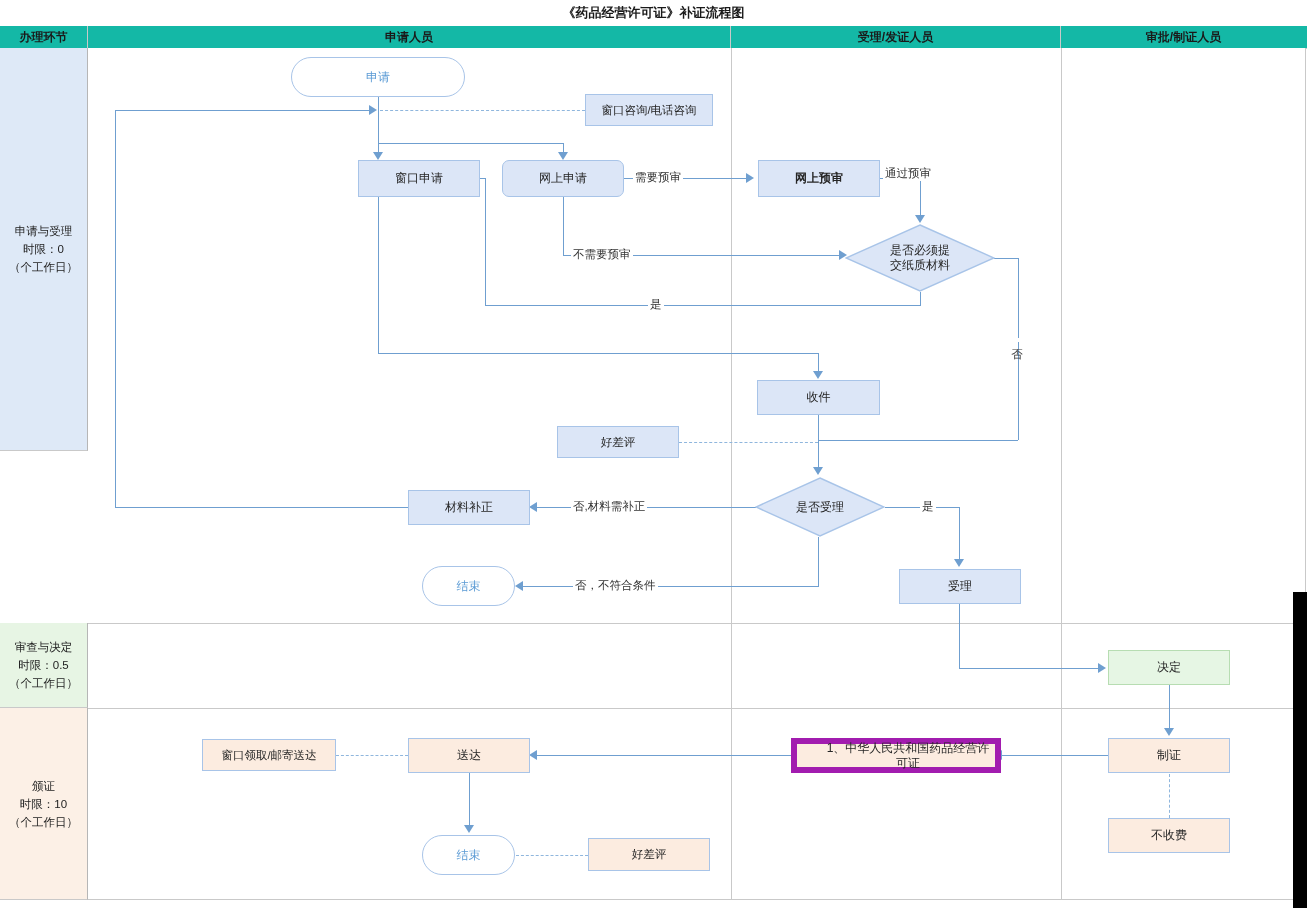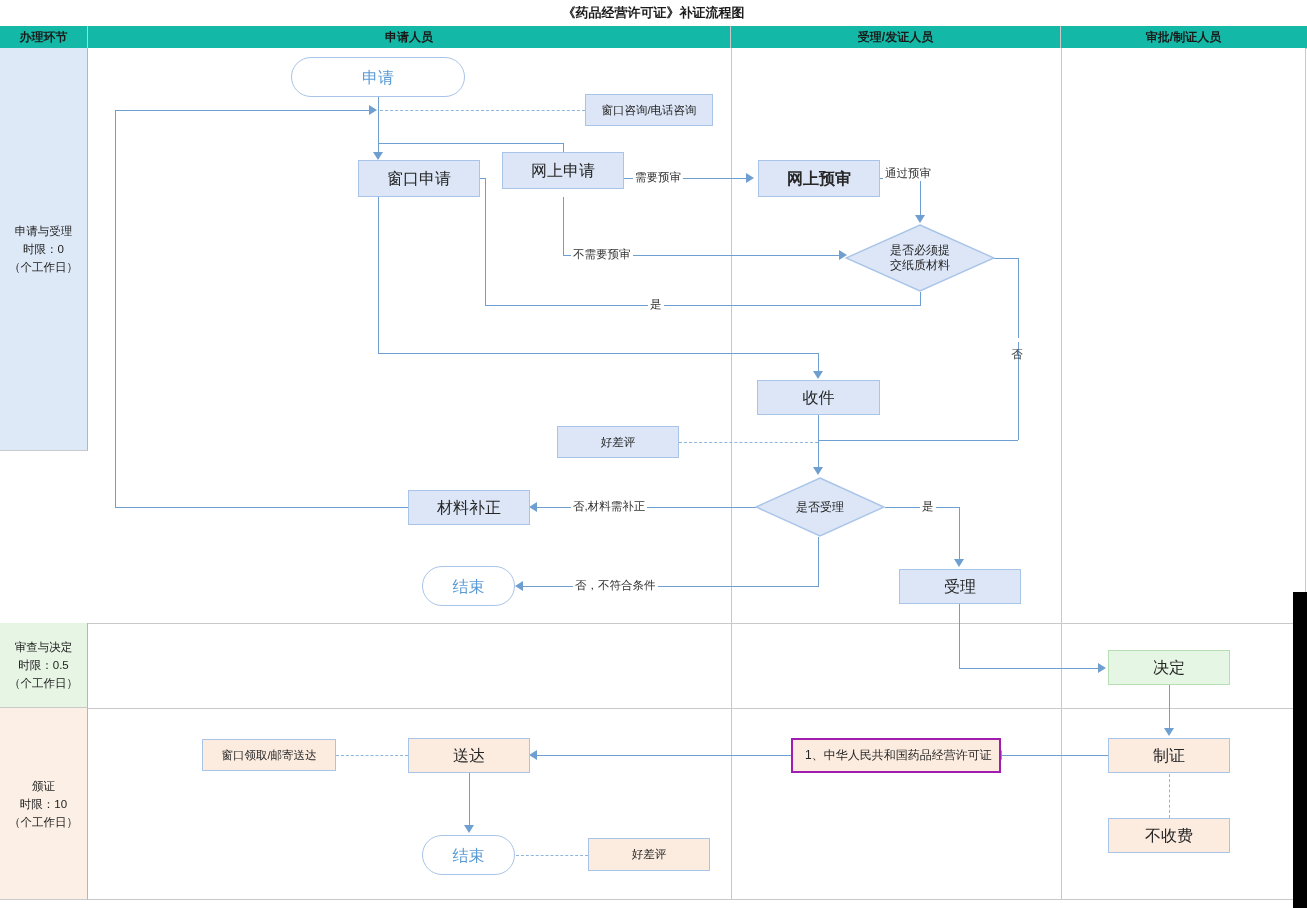--- a/index.html
+++ b/index.html
@@ -74,21 +74,21 @@
   .row-divider {
     position: absolute; left: 0; width: 1218px; height: 1px;
     background: #c9c9c9;
   }
   
   .node {
     position: absolute;
     box-sizing: border-box;
     display: flex; align-items: center; justify-content: center;
     text-align: center;
-    font-size: 16px;
+    font-size: 12px;
     line-height: 15px;
     z-index: 5;
   }
   .node.rect-blue {
     background: #dce6f7;
     border: 1px solid #a8c4e8;
     color: #262626;
   }
   .node.rect-green {
     background: #e6f6e4;
@@ -113,25 +113,25 @@
     font-size: 11.5px;
   }
   .node.note-peach {
     background: #fcece0;
     border: 1px solid #a8c4e8;
     color: #262626;
     font-size: 11.5px;
   }
   .node.doc-peach {
     background: #fcece0;
-    border: 2px solid #a21caf;
+    border: 6px solid #a21caf;
     color: #262626;
     font-size: 12px;
     justify-content: flex-start;
-    padding-left: 12px;
+    padding-left: 24px;
   }
   
   .diamond {
     position: absolute;
     z-index: 5;
   }
   .diamond .dshape {
     position: absolute; left: 0; top: 0;
     width: 100%; height: 100%;
   }
@@ -205,21 +205,21 @@
     <div class="row-divider" style="top:575px;"></div>
     <div class="row-divider" style="top:660px;"></div>
     <div class="row-divider" style="top:851px;"></div>
 
     <div class="node terminator" style="left:203px; top:9px; width:174px; height:40px;">申请</div>
 
     <div class="node note-blue" style="left:497px; top:46px; width:128px; height:32px;">窗口咨询/电话咨询</div>
 
     <div class="node rect-blue" style="left:230px; top:112px; width:122px; height:37px;margin-left:40px;">窗口申请</div>
 
-    <div class="node rect-blue" style="left:414px; top:104px; width:122px; height:37px;">网上申请</div>
+    <div class="node rect-blue" style="left:414px; top:112px; width:122px; height:37px;border-radius:7px;">网上申请</div>
 
     <div class="node rect-blue" style="left:670px; top:112px; width:122px; height:37px;font-weight:bold;">网上预审</div>
 
     <div class="diamond" style="left:757px; top:176px; width:150px; height:68px;">
       <svg class="dshape" viewBox="0 0 150 68" preserveAspectRatio="none">
         <polygon points="75,1 149,34 75,67 1,34" fill="#dce6f7" stroke="#a8c4e8" stroke-width="1.4"></polygon>
       </svg>
       <div class="dlabel">是否必须提
 交纸质材料</div>
     </div>

